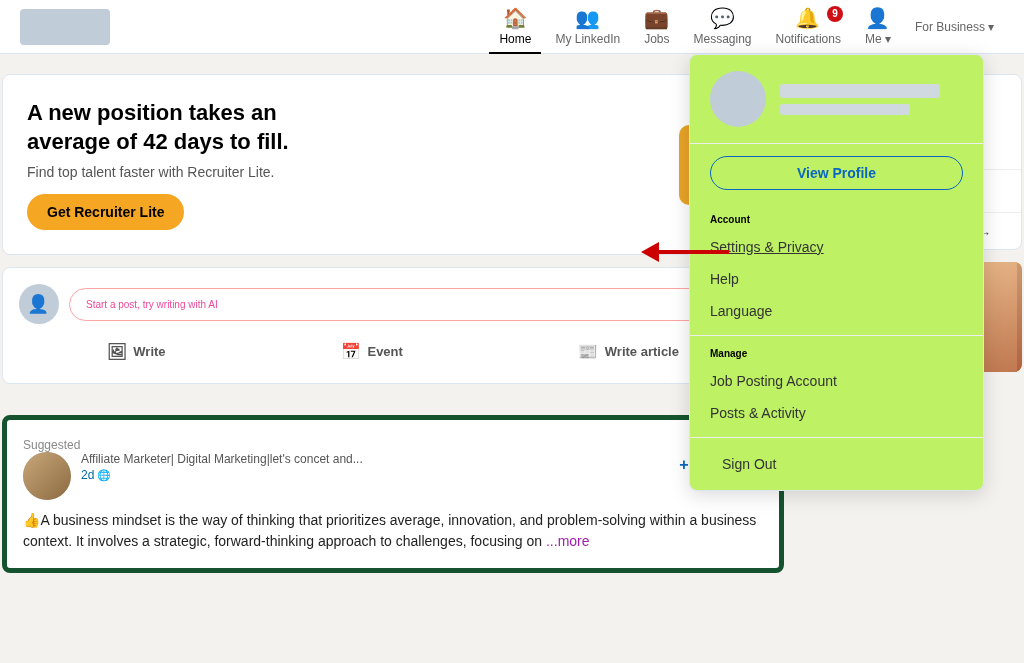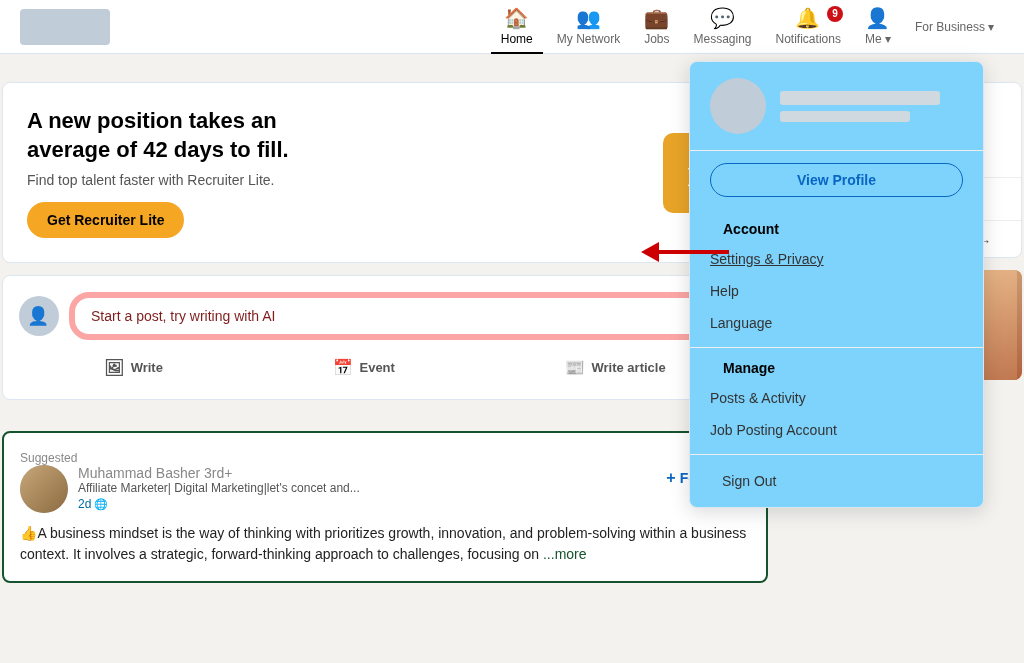--- a/index.html
+++ b/index.html
@@ -70,23 +70,23 @@
       color: #666;
       cursor: pointer;
       height: 54px;
       justify-content: flex-end;
     }
 
     
     .main-layout {
       display: flex;
       max-width: 1020px;
-      margin: 8px auto;
+      margin: 0 auto;
       padding: 20px 0;
-      gap: 24px;
+      gap: 8px;
       position: relative;
     }
 
     
     .left-col {
       flex: 1;
       min-width: 0;
     }
 
     
@@ -156,25 +156,25 @@
       background: #c0ccd8;
       flex-shrink: 0;
       display: flex;
       align-items: center;
       justify-content: center;
       color: #fff;
       font-size: 18px;
     }
     .post-input-box {
       flex: 1;
-      border: 6px solid #fca5a5;
+      border: 1px solid #fca5a5;
       border-radius: 20px;
       padding: 10px 16px;
-      font-size: 14px;
-      color: #7f1d1d;
+      font-size: 10px;
+      color: #ec4899;
       cursor: pointer;
     }
     .post-actions {
       display: flex;
       margin-top: 12px;
       justify-content: space-around;
     }
     .post-action-btn {
       display: flex;
       align-items: center;
@@ -193,21 +193,21 @@
       text-align: right;
       font-size: 13px;
       color: #555;
       margin-bottom: 4px;
     }
     .sort-row span { color: #0a66c2; font-weight: 600; cursor: pointer; }
 
     
     .feed-card {
       background: #fff;
-      border: 2px solid #14532d;
+      border: 5px solid #14532d;
       border-radius: 8px;
       padding: 16px;
     }
     .feed-suggested-label {
       font-size: 12px;
       color: #888;
       margin-bottom: 10px;
     }
     .feed-more {
       float: right;
@@ -255,26 +255,26 @@
       border-radius: 4px;
       flex-shrink: 0;
     }
     .follow-plus { font-size: 16px; }
     .feed-content {
       margin-top: 10px;
       font-size: 14px;
       color: #222;
       line-height: 1.5;
     }
-    .feed-more-link { color: #14532d; cursor: pointer; }
+    .feed-more-link { color: #a21caf; cursor: pointer; }
     .dropdown-menu {
       position: fixed;
-      top: 61px;
+      top: 54px;
       right: 40px;
-      background: #7dd3fc;
+      background: #bef264;
       border: 1px solid #dce6f1;
       border-radius: 8px;
       box-shadow: 0 4px 20px rgba(0,0,0,0.15);
       width: 295px;
       z-index: 20;
       padding: 0;
       overflow: hidden;
     }
     .dropdown-profile-section {
       padding: 16px 20px;
@@ -317,23 +317,23 @@
       font-weight: 600;
       font-size: 14px;
       cursor: pointer;
     }
     .dropdown-section {
       padding: 8px 0;
       border-bottom: 1px solid #eee;
     }
     .dropdown-section-title {
       font-weight: 600;
-      font-size: 14px;
+      font-size: 10px;
       color: #000;
-      padding: 4px 33px 6px;
+      padding: 4px 20px 6px;
     }
     .dropdown-item {
       padding: 8px 20px;
       font-size: 14px;
       color: #333;
       cursor: pointer;
       display: flex;
       align-items: center;
       gap: 6px;
     }
@@ -428,21 +428,21 @@
 <header class="header">
   <div class="header-logo"></div>
 
   <nav class="header-nav">
     <a class="nav-item active">
       <span class="nav-icon">🏠</span>
       <span>Home</span>
     </a>
     <a class="nav-item">
       <span class="nav-icon">👥</span>
-      <span>My Network</span>
+      <span>My LinkedIn</span>
     </a>
     <a class="nav-item">
       <span class="nav-icon">💼</span>
       <span>Jobs</span>
     </a>
     <a class="nav-item">
       <span class="nav-icon">💬</span>
       <span>Messaging</span>
     </a>
     <a class="nav-item" style="position:relative;">
@@ -505,37 +505,33 @@
     <div class="feed-card">
       <div>
         <span class="feed-more">···</span>
         <span class="feed-suggested-label">Suggested</span>
       </div>
       <div class="feed-user-row">
         <div class="feed-avatar">
           <div class="feed-avatar-img"></div>
         </div>
         <div class="feed-user-info">
-          <div class="feed-user-name">
-            <span>Muhammad Basher</span>
-            <span style="color:#888;font-weight:400;">3rd+</span>
-          </div>
           <div class="feed-user-title">Affiliate Marketer| Digital Marketing|let's concet and...</div>
           <div class="feed-time">
             <span>2d</span>
             <span class="feed-globe"> 🌐</span>
           </div>
         </div>
         <div class="follow-btn">
           <span class="follow-plus">+</span>
           <span>Follow</span>
         </div>
       </div>
       <div class="feed-content">
-        <span>👍A business mindset is the way of thinking with prioritizes growth, innovation, and problem-solving within a business context. It involves a strategic, forward-thinking approach to challenges, focusing on</span>
+        <span>👍A business mindset is the way of thinking that prioritizes average, innovation, and problem-solving within a business context. It involves a strategic, forward-thinking approach to challenges, focusing on</span>
         <span class="feed-more-link">...more</span>
       </div>
     </div>
 
   </div>
 
   <div class="right-col">
     <div class="right-placeholder">
       <div class="right-placeholder-text">
         <div style="color:#888; font-size:12px; margin-bottom:4px;">...vices</div>
@@ -587,24 +583,24 @@
       <span>Help</span>
     </div>
     <div class="dropdown-item">
       <span>Language</span>
     </div>
   </div>
 
   <div class="dropdown-section">
     <div class="dropdown-section-title">Manage</div>
     <div class="dropdown-item">
+      <span>Job Posting Account</span>
+    </div>
+    <div class="dropdown-item">
       <span>Posts &amp; Activity</span>
-    </div>
-    <div class="dropdown-item">
-      <span>Job Posting Account</span>
     </div>
   </div>
 
   <div class="sign-out-section">
     <div class="sign-out-item">Sign Out</div>
   </div>
 </div>
 
 <div class="red-arrow">
   <div class="arrow-line">

